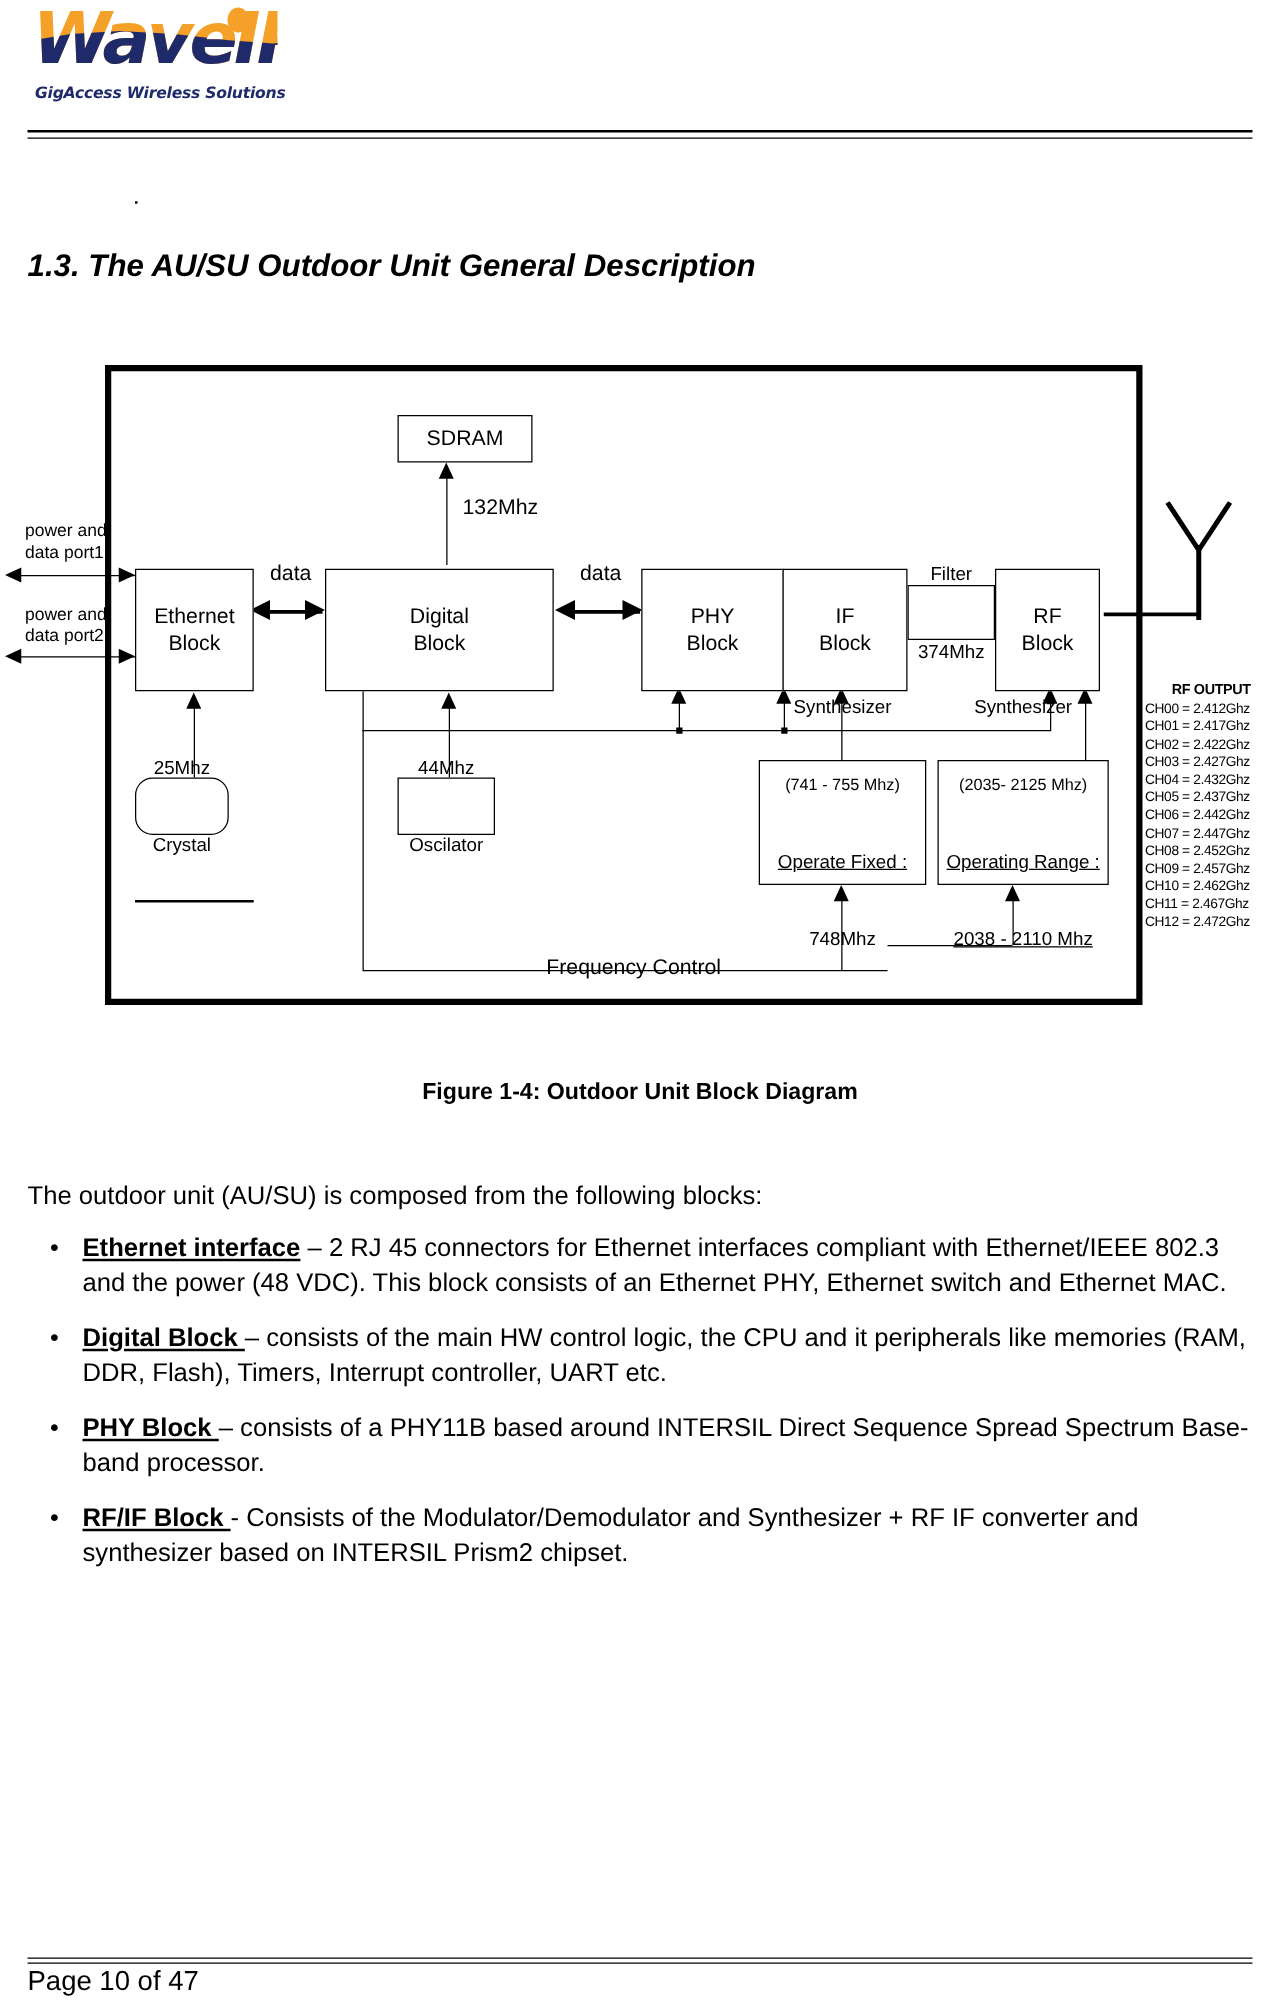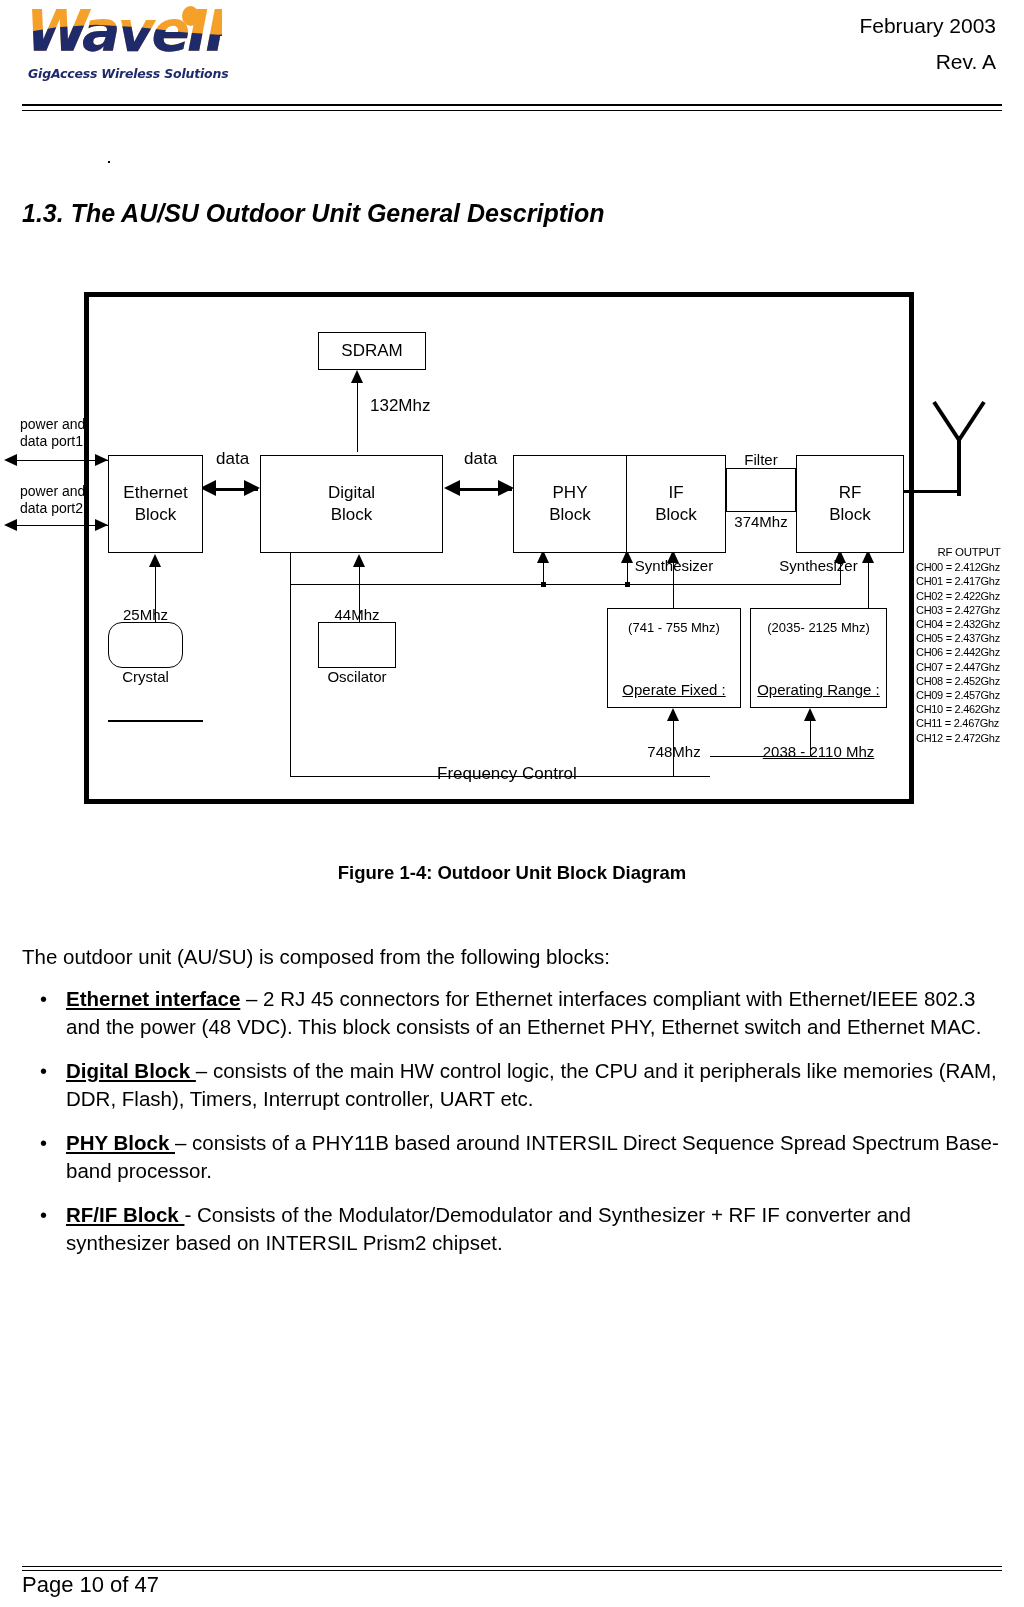--- a/index.html
+++ b/index.html
@@ -177,21 +177,21 @@
   
   #rf-output {
     position: absolute;
     left: 916px; top: 265px;
     width: 106px;
     font-size: 11px;
     line-height: 14.2px;
     z-index: 6;
   }
   #rf-output .rf-title {
-    font-weight: normal;
+    font-weight: bold;
     text-align: center;
     font-size: 11.5px;
     letter-spacing: -0.3px;
     margin-bottom: 1px;
   }
   #rf-output .rf-row { white-space: nowrap; letter-spacing: -0.3px; }
 
   
   #figure-caption {
     position: absolute;
@@ -245,24 +245,20 @@
 
 <div id="page-header">
   <div id="logo-block">
     <div id="logo-wordmark">
       <span class="logo-text layer-orange">WaveIP</span>
       <span class="logo-text layer-navy">WaveIP</span>
     </div>
     <div id="logo-dot"></div>
     <div id="logo-tagline">GigAccess Wireless Solutions</div>
   </div>
-  <div id="header-meta">
-    <div>February 2003</div>
-    <div>Rev. A</div>
-  </div>
   <div id="header-rule"></div>
 </div>
 
 <h1 id="section-title">1.3. The AU/SU Outdoor Unit General Description</h1>
 
 <div id="diagram">
 
   <div id="outer-frame"></div>
 
   <div class="blk" style="left:318px; top:52px; width:108px; height:38px;">
@@ -315,21 +311,21 @@
   <div class="blk" style="left:626px; top:175px; width:100px; height:98px;">
     <span class="ln">IF</span>
     <span class="ln">Block</span>
   </div>
 
   <div class="blk small" style="left:726px; top:188px; width:70px; height:44px;">
     <span class="ln">Filter</span>
     <span class="ln">374Mhz</span>
   </div>
 
-  <div class="blk" style="left:796px; top:175px; width:108px; height:98px;">
+  <div class="blk" style="left:796px; top:175px; width:84px; height:98px;">
     <span class="ln">RF</span>
     <span class="ln">Block</span>
   </div>
 
   <div class="line-h thick" style="left:883px; top:210px; width:76px;"></div>
 
   <svg id="antenna" viewBox="0 0 70 110">
     <line x1="35" y1="98" x2="35" y2="38" stroke="#000" stroke-width="4"></line>
     <line x1="35" y1="42" x2="10" y2="4" stroke="#000" stroke-width="4"></line>
     <line x1="35" y1="42" x2="60" y2="4" stroke="#000" stroke-width="4"></line>

